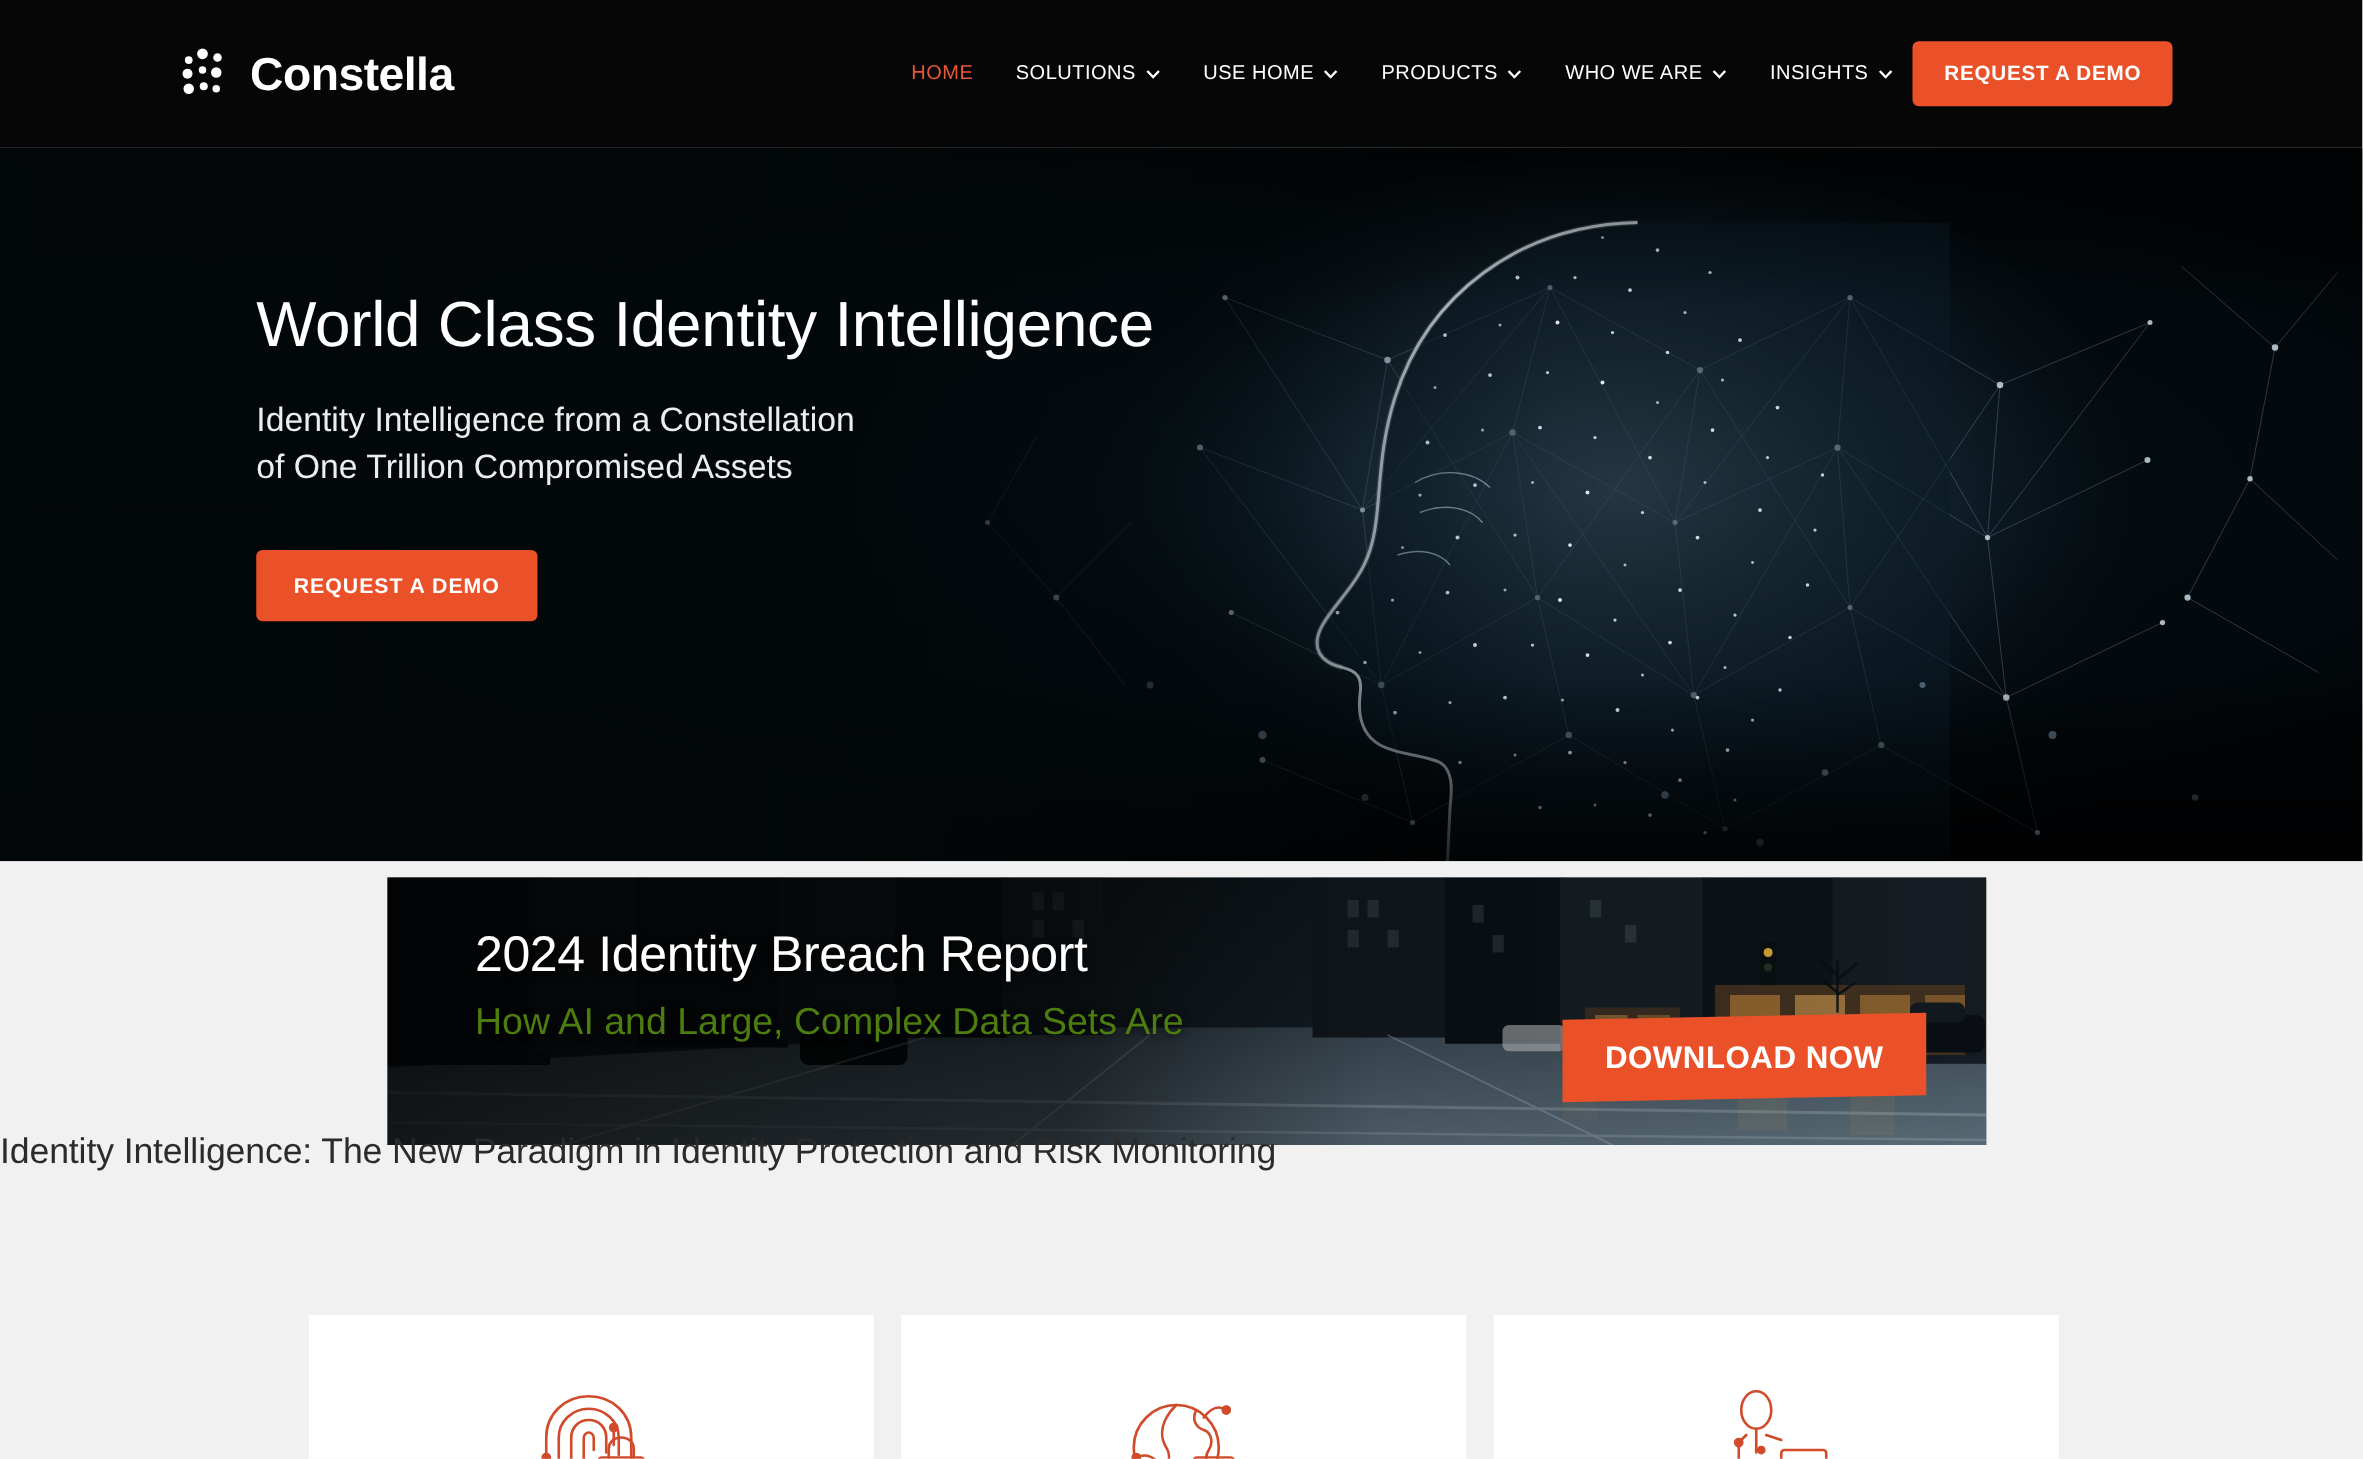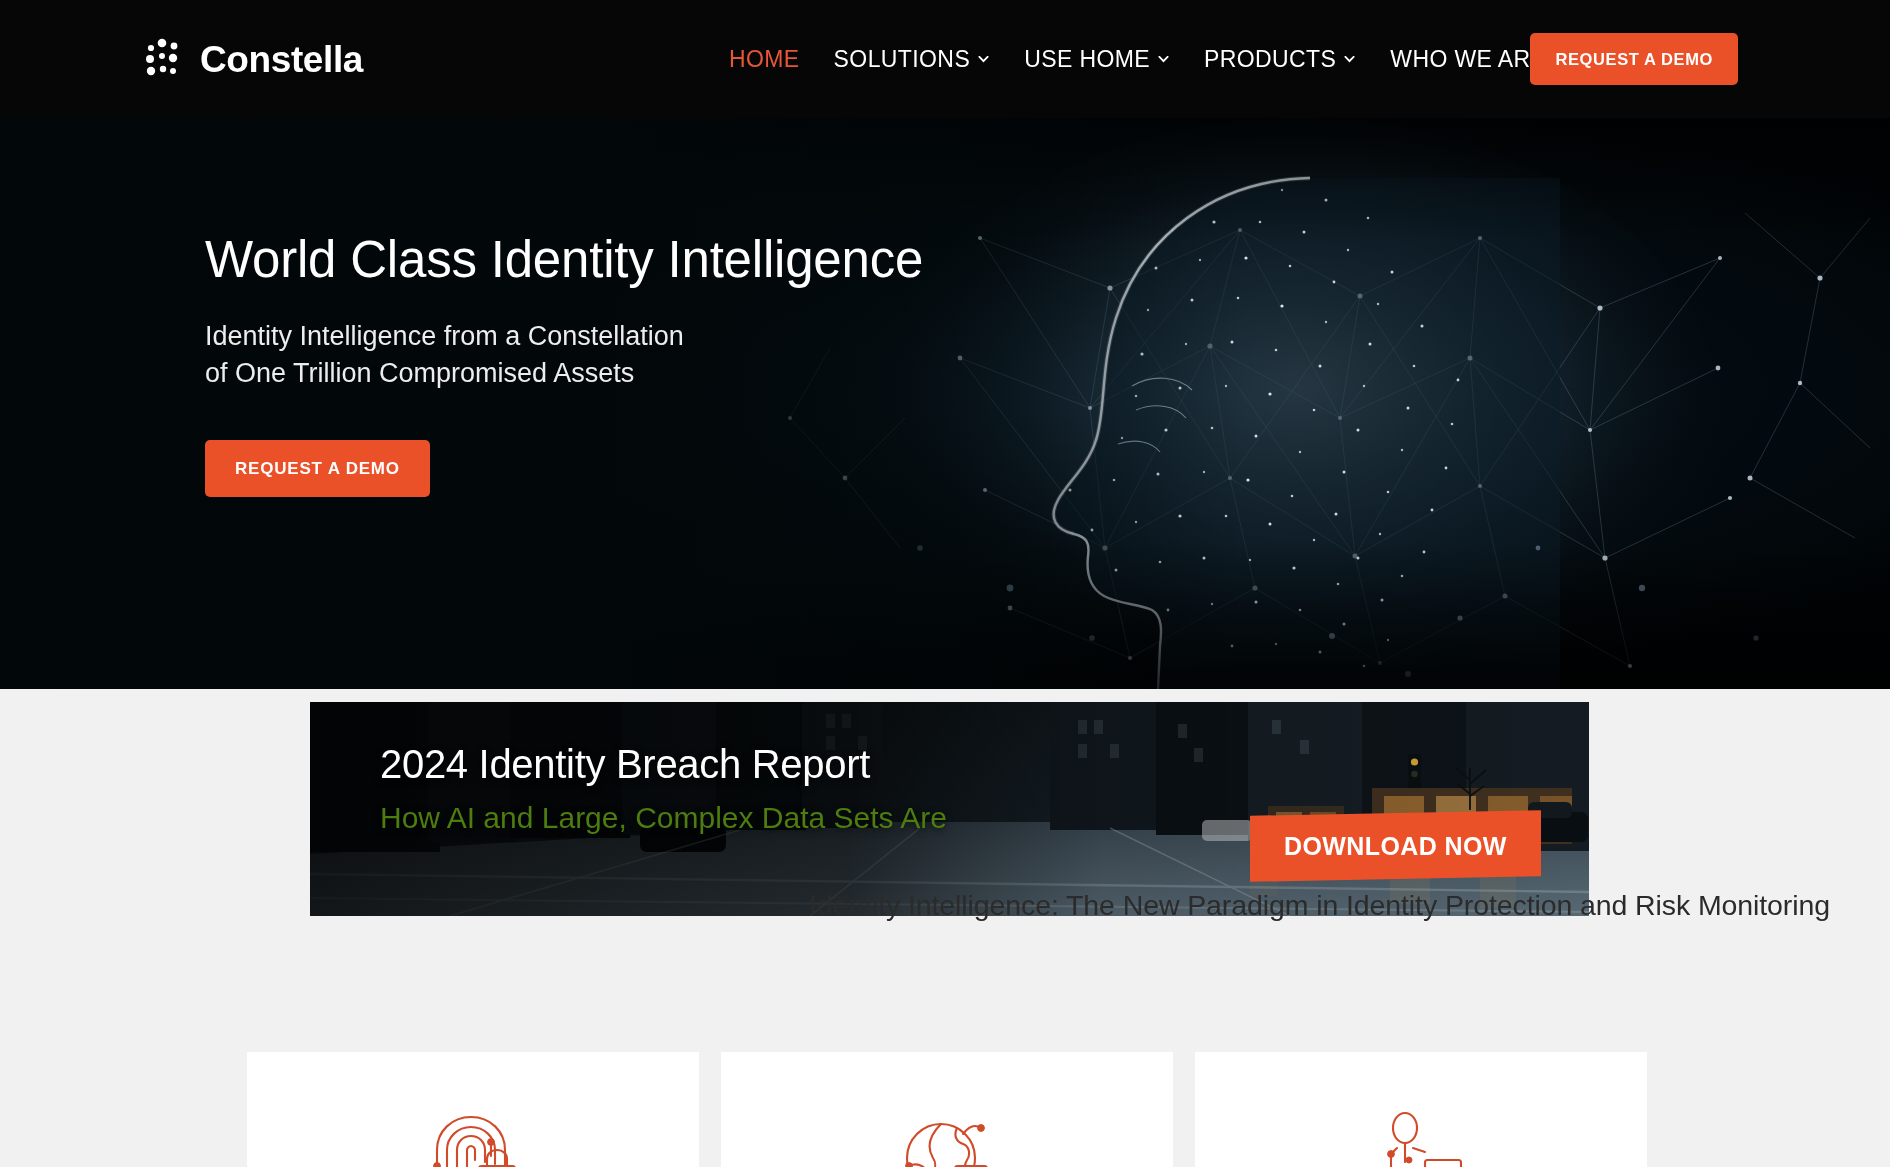--- a/index.html
+++ b/index.html
@@ -40,21 +40,21 @@
 
   .main-nav {
     position: absolute; left: 712px; top: 50%;
     transform: translateY(-50%);
     display: flex; align-items: center; gap: 0px;
   }
   .nav-item {
     display: flex; align-items: center; gap: 7px;
     padding: 6px 17px;
     color: #ffffff;
-    font-size: 23px;
+    font-size: 16px;
     letter-spacing: 0.4px;
     text-decoration: none;
     white-space: nowrap;
     cursor: pointer;
   }
   .nav-item.is-active { color: #e8563a; }
   .nav-item .chev { display: block; width: 13px; height: 9px; margin-top: 2px; }
   .nav-item .chev path { fill: #ffffff; }
 
   .header-cta {
@@ -172,23 +172,23 @@
     letter-spacing: 0.4px;
     font-family: "Liberation Sans", sans-serif;
     cursor: pointer;
     transform: skewY(-1.1deg);
     white-space: nowrap;
   }
   .promo-download span { display: block; transform: skewY(1.1deg); }
 
   
   .section-heading {
-    position: absolute; top: 200px; left: 0;
+    position: absolute; top: 216px; left: 0;
     width: 1830px;
-    text-align: right;
+    text-align: left;
     color: #2b2b2b;
     font-size: 28.5px;
     font-weight: 400;
     letter-spacing: -0.1px;
   }
 
   
   .feature-grid {
     position: absolute; top: 363px; left: 247px;
     width: 1400px;

